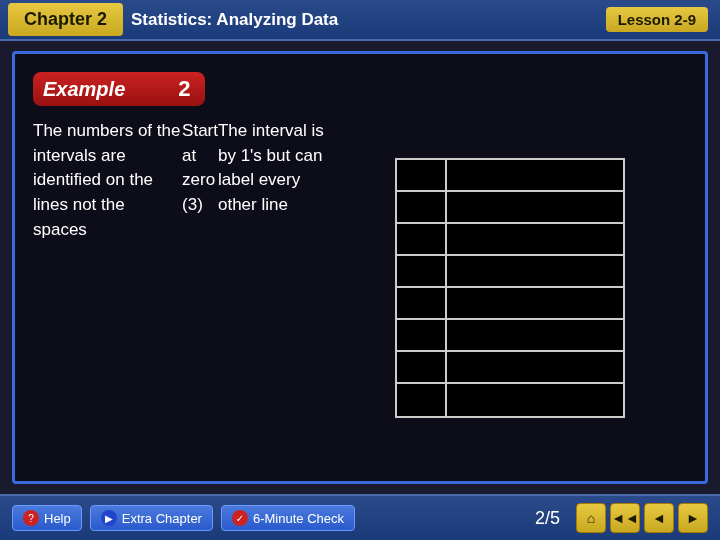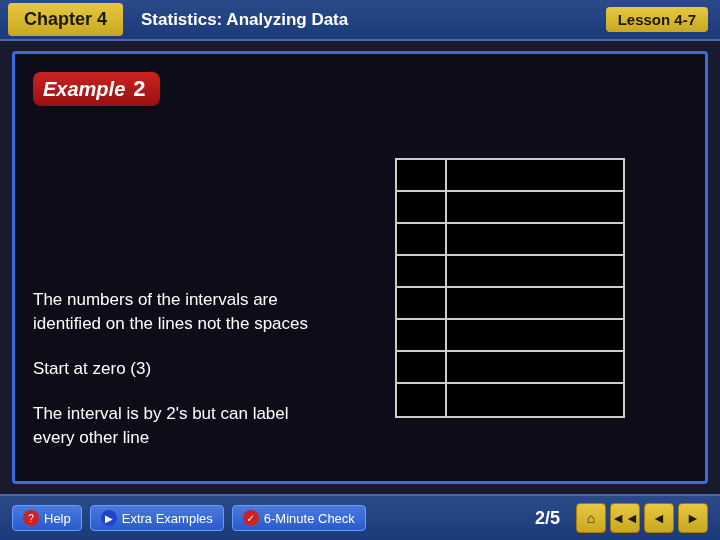--- a/index.html
+++ b/index.html
@@ -29,21 +29,21 @@
       font-size: 18px;
       padding: 6px 16px;
       border-radius: 4px;
       margin: 4px 8px;
     }
 
     .header-title {
       color: #ffffff;
       font-size: 17px;
       font-weight: bold;
-      margin-left: 10px;
+      margin-left: 0;
       flex: 1;
     }
 
     .header-lesson {
       color: #ffffff;
       font-size: 15px;
       font-weight: bold;
       margin-right: 12px;
       background: linear-gradient(180deg, #e8c840 0%, #c8a820 100%);
       color: #1a1a00;
@@ -76,42 +76,43 @@
     .example-badge {
       display: flex;
       align-items: center;
       background: linear-gradient(180deg, #cc2222 0%, #991111 100%);
       border-radius: 8px;
       padding: 4px 14px 4px 10px;
       position: absolute;
       top: 18px;
       left: 18px;
       z-index: 10;
+      gap: 45px;
     }
 
     .example-badge-text {
       color: #ffffff;
       font-style: italic;
       font-weight: bold;
       font-size: 20px;
       margin-right: 8px;
     }
 
     .example-badge-num {
       color: #ffffff;
       font-weight: bold;
       font-size: 22px;
     }
 
     
     .left-panel {
       flex: 0 0 300px;
       display: flex;
-      flex-direction: column;
-      justify-content: flex-end;
+      flex-direction: row;
+      justify-content: space-between;
       padding-top: 55px;
       padding-left: 8px;
     }
 
     .content-text {
       color: #ffffff;
       font-size: 17px;
       line-height: 1.45;
       margin-bottom: 20px;
     }
@@ -196,21 +197,21 @@
 
     .footer-btn-label {
       color: #ffffff;
       font-size: 13px;
       font-weight: normal;
     }
 
     .footer-page {
       color: #ffffff;
       font-size: 18px;
-      font-weight: bold;
+      font-weight: normal;
       margin: 0 16px;
     }
 
     .footer-nav {
       display: flex;
       gap: 4px;
     }
 
     .nav-btn {
       width: 30px;
@@ -224,37 +225,37 @@
       cursor: pointer;
       color: #1a1a00;
       font-size: 14px;
       font-weight: bold;
     }
   </style>
 </head>
 <body>
 
 <div class="header">
-  <div class="header-chapter">Chapter 4</div>
+  <div class="header-chapter">Chapter 2</div>
   <div class="header-title">Statistics: Analyzing Data</div>
-  <div class="header-lesson">Lesson 4-7</div>
+  <div class="header-lesson">Lesson 2-9</div>
 </div>
 
 <div class="main">
   <div class="content-frame">
 
     <div class="example-badge">
       <span class="example-badge-text">Example</span>
       <span class="example-badge-num">2</span>
     </div>
 
     <div class="left-panel">
       <p class="content-text">The numbers of the intervals are identified on the lines not the spaces</p>
       <p class="content-text">Start at zero (3)</p>
-      <p class="content-text">The interval is by 2's but can label every other line</p>
+      <p class="content-text">The interval is by 1's but can label every other line</p>
     </div>
 
     <div class="right-panel">
       <div class="grid-table">
         <div class="grid-row">
           <div class="grid-cell-left"></div>
           <div class="grid-cell-right"></div>
         </div>
         <div class="grid-row">
           <div class="grid-cell-left"></div>
@@ -291,21 +292,21 @@
 </div>
 
 <div class="footer">
   <div class="footer-buttons">
     <div class="footer-btn">
       <div class="footer-btn-icon icon-help">?</div>
       <span class="footer-btn-label">Help</span>
     </div>
     <div class="footer-btn">
       <div class="footer-btn-icon icon-extra">▶</div>
-      <span class="footer-btn-label">Extra Examples</span>
+      <span class="footer-btn-label">Extra Chapter</span>
     </div>
     <div class="footer-btn">
       <div class="footer-btn-icon icon-check">✓</div>
       <span class="footer-btn-label">6-Minute Check</span>
     </div>
   </div>
   <div class="footer-page">2/5</div>
   <div class="footer-nav">
     <div class="nav-btn">⌂</div>
     <div class="nav-btn">◄◄</div>

